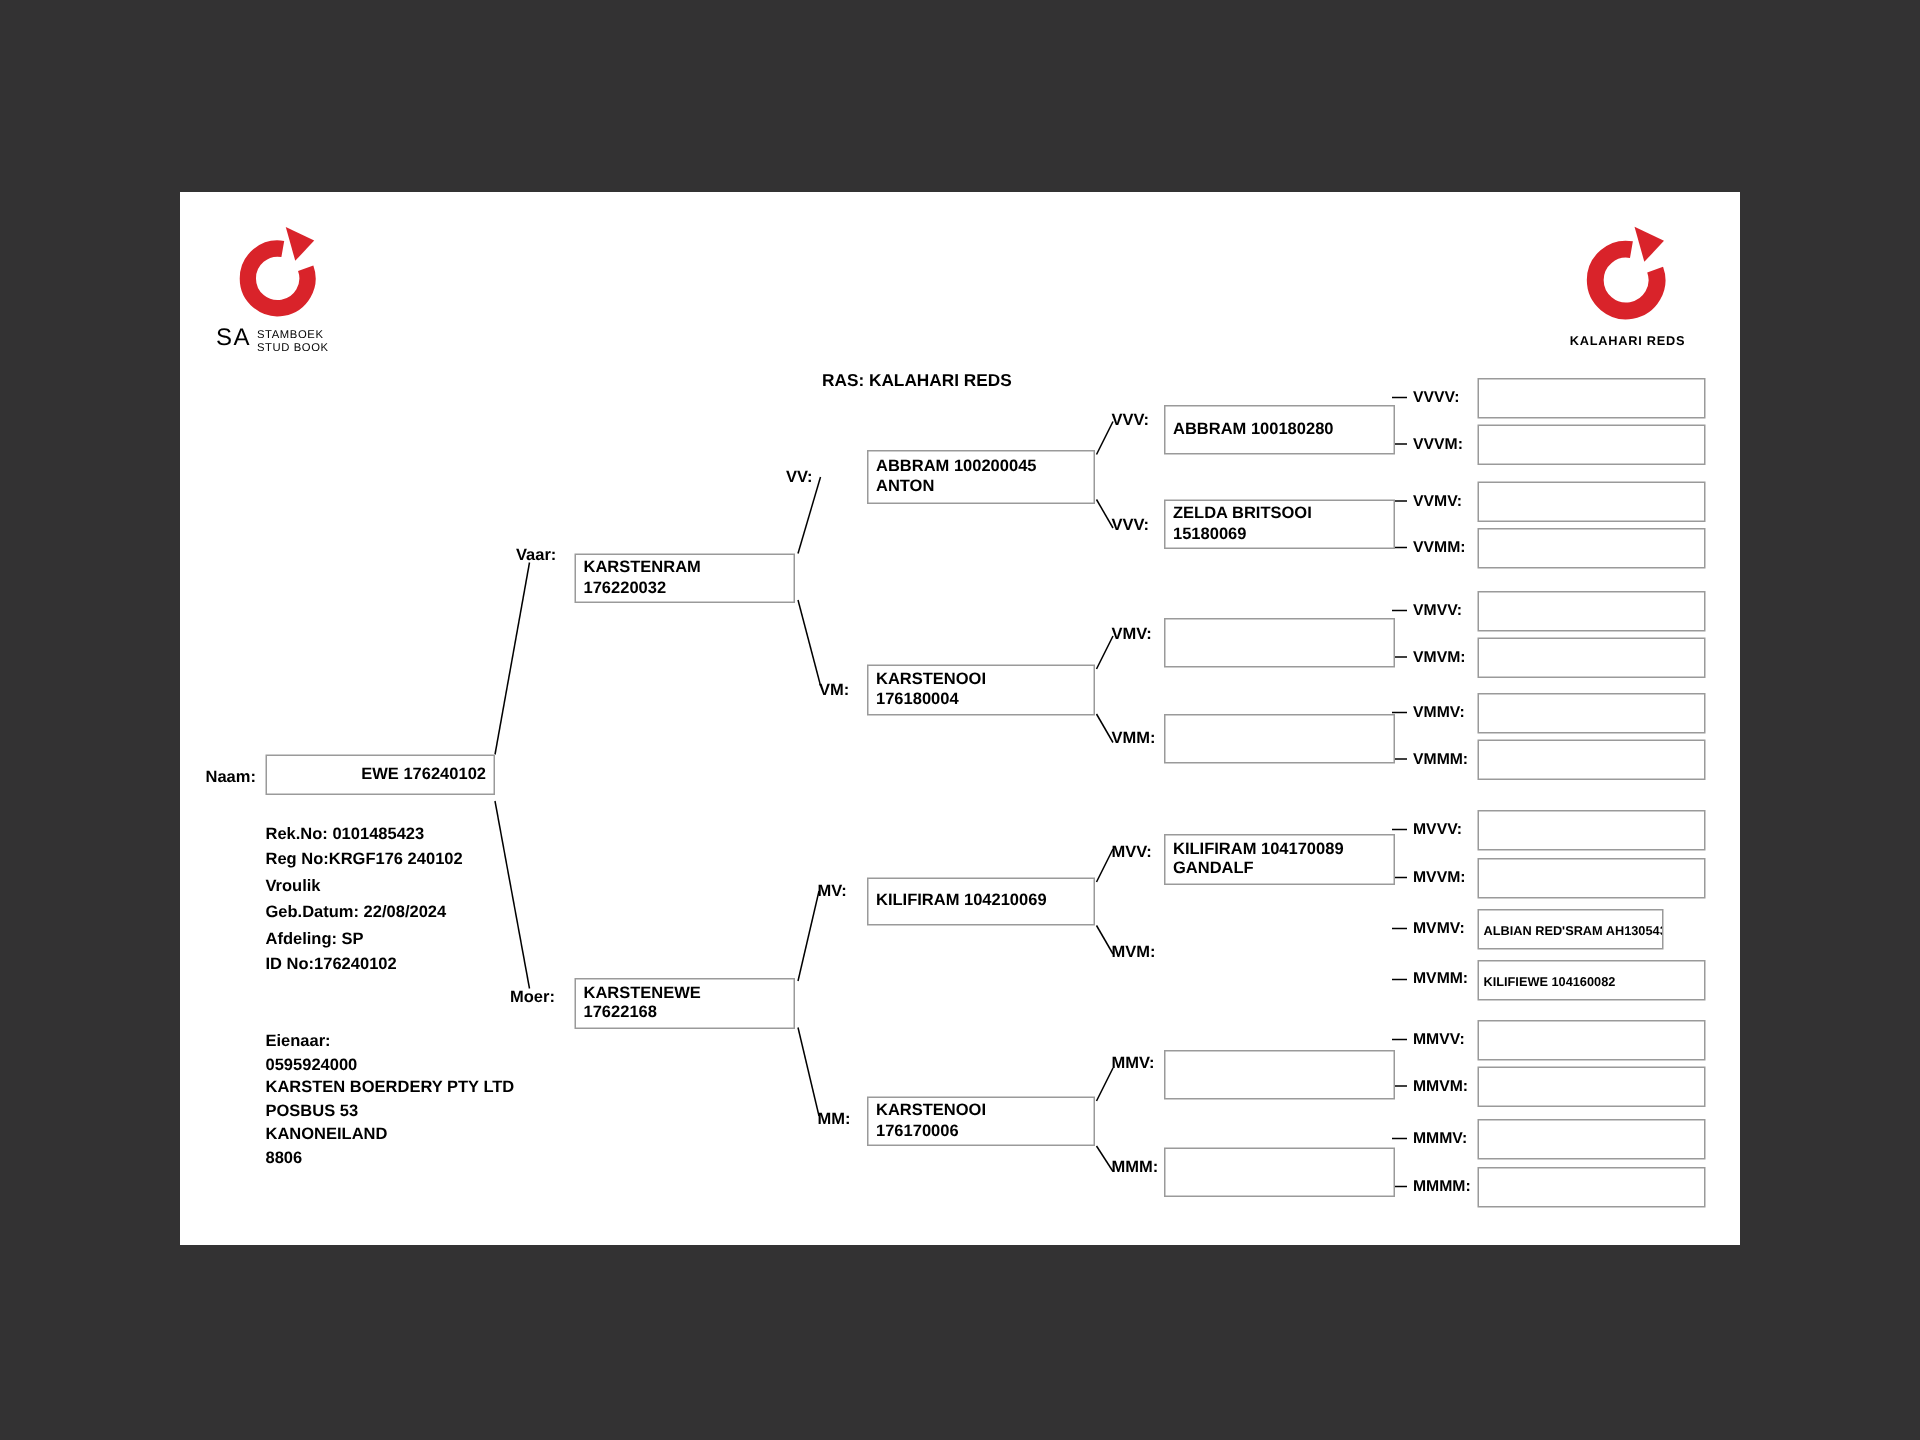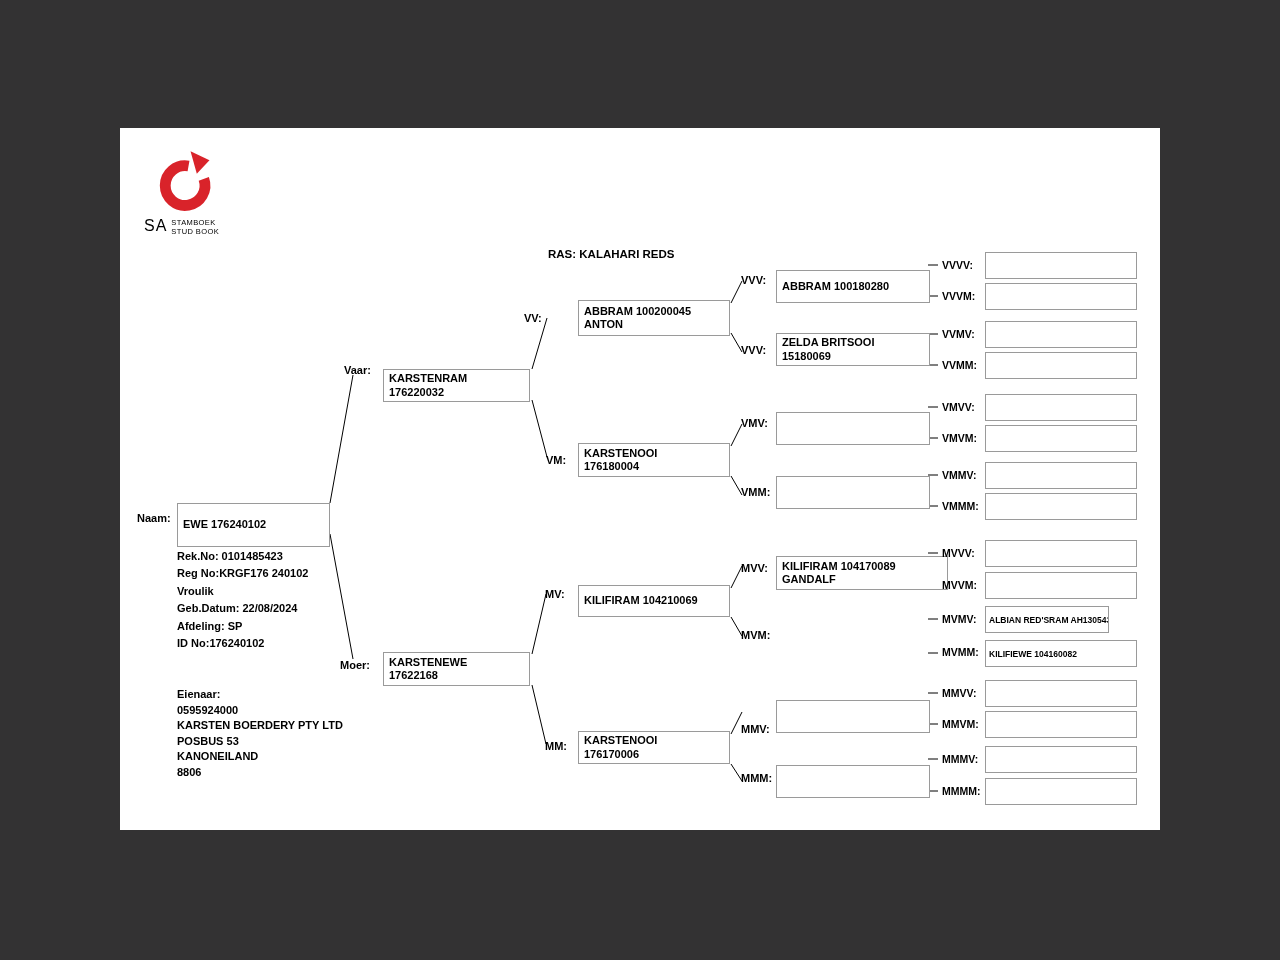--- a/index.html
+++ b/index.html
@@ -94,26 +94,32 @@
         </svg>
       <div class="sa-line">
         <span class="sa-big">SA</span>
         <span class="sa-small">
           <span>STAMBOEK</span>
           <span>STUD BOOK</span>
         </span>
       </div>
     </div>
 
+    <div class="logo-right">
+      <svg width="58" height="66" viewBox="0 0 62 68">
+          <use href="#samark"></use>
+        </svg>
+      <div class="kr-label">KALAHARI REDS</div>
+    </div>
 
 
     <div class="ras">RAS: KALAHARI REDS</div>
 
     <div class="plabel" style="left:17px;top:384px;">Naam:</div>
-    <div class="pbox" style="left:57px;top:375px;width:153px;height:44px;">
+    <div class="pbox" style="left:57px;top:375px;width:153px;height:27px;align-items:flex-end;">
       <span class="textline">EWE 176240102</span>
     </div>
 
     <div class="detail-block" style="top:420px;">
       <div class="dl">Rek.No: 0101485423</div>
       <div class="dl">Reg No:KRGF176 240102</div>
       <div class="dl">Vroulik</div>
       <div class="dl">Geb.Datum: 22/08/2024</div>
       <div class="dl">Afdeling: SP</div>
       <div class="dl">ID No:176240102</div>
@@ -168,26 +174,26 @@
     <div class="plabel" style="left:621px;top:216px;">VVV:</div>
     <div class="pbox" style="left:656px;top:205px;width:154px;height:33px;">
       <span class="textline">ZELDA BRITSOOI</span>
       <span class="textline">15180069</span>
     </div>
     <div class="plabel" style="left:621px;top:289px;">VMV:</div>
     <div class="pbox" style="left:656px;top:284px;width:154px;height:33px;"></div>
     <div class="plabel" style="left:621px;top:358px;">VMM:</div>
     <div class="pbox" style="left:656px;top:348px;width:154px;height:33px;"></div>
     <div class="plabel" style="left:621px;top:434px;">MVV:</div>
-    <div class="pbox" style="left:656px;top:428px;width:172px;height:34px;">
+    <div class="pbox" style="left:656px;top:428px;width:154px;height:34px;">
       <span class="textline">KILIFIRAM 104170089</span>
       <span class="textline">GANDALF</span>
     </div>
     <div class="plabel" style="left:621px;top:501px;">MVM:</div>
-    <div class="plabel" style="left:621px;top:575px;margin-top:20px;">MMV:</div>
+    <div class="plabel" style="left:621px;top:575px;">MMV:</div>
     <div class="pbox" style="left:656px;top:572px;width:154px;height:33px;"></div>
     <div class="plabel" style="left:621px;top:644px;">MMM:</div>
     <div class="pbox" style="left:656px;top:637px;width:154px;height:33px;"></div>
 
     <div class="plabel g5" style="left:822px;top:131px;">VVVV:</div>
     <div class="pbox g5" style="left:865px;top:124px;width:152px;height:27px;">
         <span class="textline"></span>
       </div>
     <div class="plabel g5" style="left:822px;top:162px;">VVVM:</div>
     <div class="pbox g5" style="left:865px;top:155px;width:152px;height:27px;">

